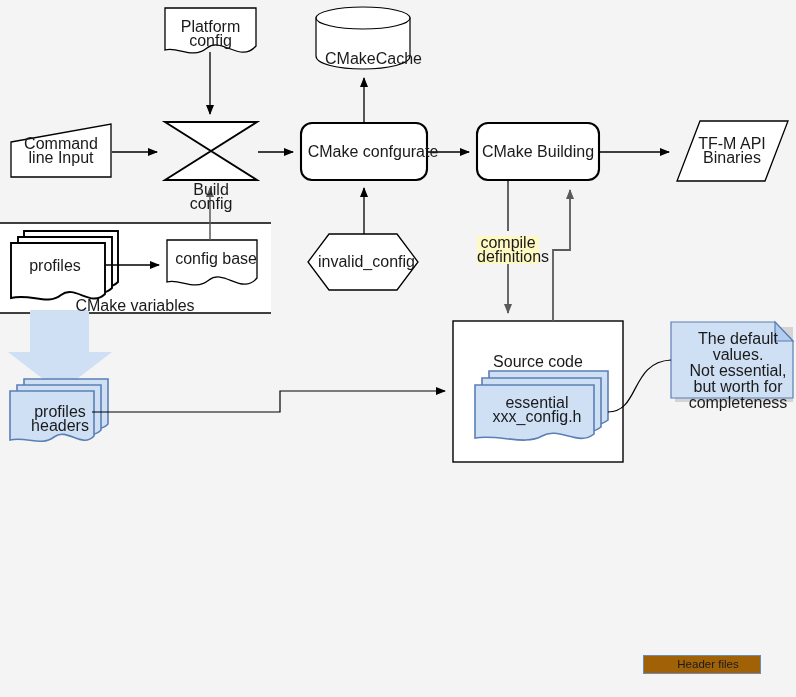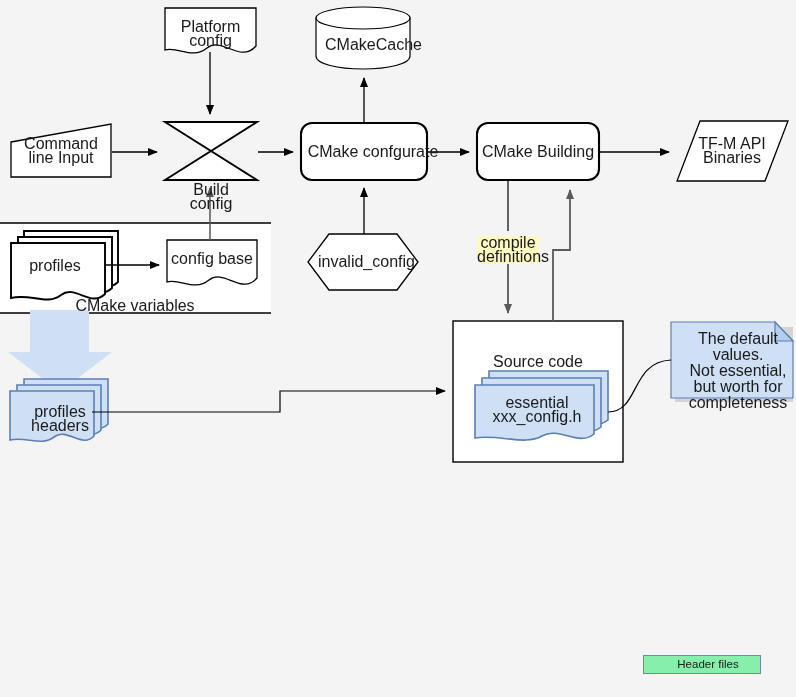--- a/index.html
+++ b/index.html
@@ -39,21 +39,21 @@
   }
   .legend div {
     box-sizing: border-box;
     height: 19px;
     line-height: 17px;
     text-align: center;
     border: 1px solid #26324a;
     color: #1a1a1a;
   }
   .legend .hdr {
-    background: #86efac;
+    background: #a16207;
     border-color: #6b8bbd;
     padding-left: 12px;
   }
   .legend .leg2 {
     background: #ffffff;
     border-top: none;
     border-color: #000000;
   }
 </style>
 </head>
@@ -169,40 +169,40 @@
 
   <path d="M 553,321 L 553,250 L 570,250 L 570,190" fill="none" stroke="#5a5a5a" stroke-width="1.8" marker-end="url(#arrowGray)"></path>
 
   <path d="M 92,412 L 280,412 L 280,391 L 445,391" fill="none" stroke="#000" stroke-width="1.2" marker-end="url(#arrowBlack)"></path>
 
   <path d="M 608,412 C 640,412 630,362 671,360" fill="none" stroke="#000" stroke-width="1.2"></path>
 </svg>
 
 <div class="lbl" style="left:165px; top:20px; width:91px;">Platform config</div>
 
-<div class="lbl" style="left:316px; top:38px; width:115px;">CMakeCache</div>
+<div class="lbl" style="left:316px; top:52px; width:115px;">CMakeCache</div>
 
 <div class="lbl" style="left:11px; top:137px; width:100px;">Command
 line Input</div>
 
 <div class="lbl" style="left:180px; top:183px; width:62px;">Build
 config</div>
 
 <div class="lbl" style="left:303px; top:145px; width:140px;">CMake confgurate</div>
 
 <div class="lbl" style="left:479px; top:145px; width:118px;">CMake Building</div>
 
 <div class="lbl" style="left:692px; top:137px; width:80px;">TF-M API
 Binaries</div>
 
 <div class="lbl" style="left:318px; top:255px; width:90px;">invalid_config</div>
 
 <div class="lbl" style="left:15px; top:259px; width:80px;">profiles</div>
 
-<div class="lbl" style="left:167px; top:252px; width:90px;">config base</div>
+<div class="lbl" style="left:167px; top:252px; width:90px;text-align:right;">config base</div>
 
 <div class="lbl" style="left:75px; top:299px; width:120px;">CMake variables</div>
 
 <div class="lbl" style="left:10px; top:405px; width:100px;">profiles headers</div>
 
 <div class="lbl" style="left:477px; top:236px; width:62px; background:#fef9c3;">compile
 definitions</div>
 
 <div class="lbl" style="left:478px; top:355px; width:120px;">Source code</div>
 

